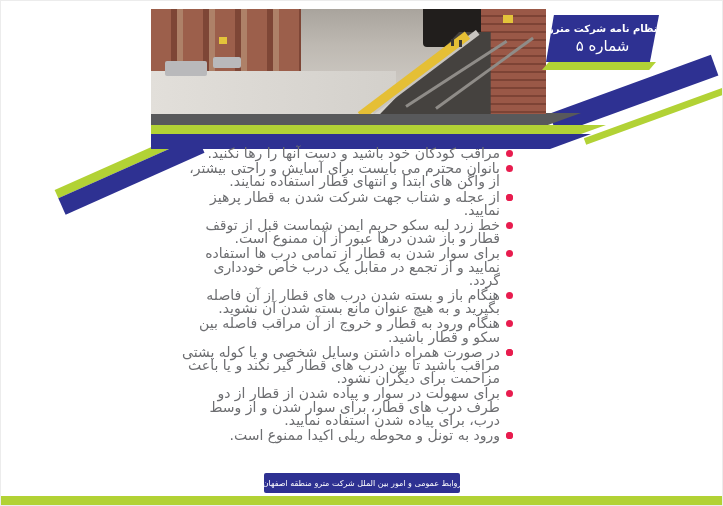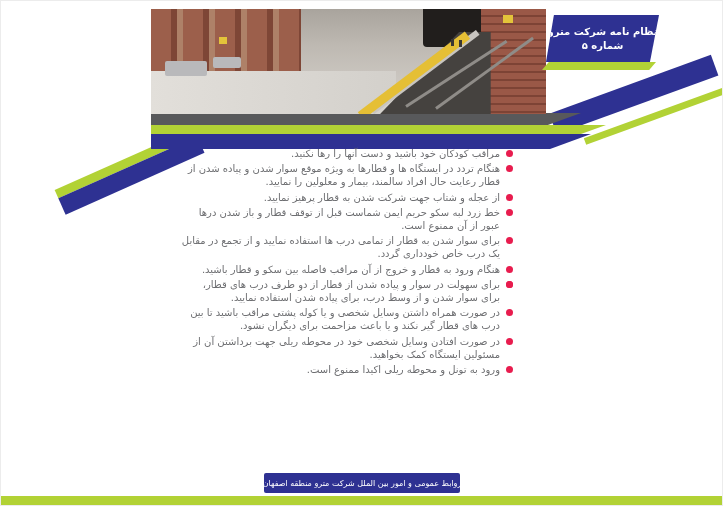--- a/index.html
+++ b/index.html
@@ -53,26 +53,26 @@
   .ph-sign1{left:68px;top:28px;width:8px;height:7px;}
   .ph-sign2{left:352px;top:6px;width:10px;height:8px;}
   .ph-person{position:absolute;background:#3a3734;width:3px;height:7px;}
   .ph-person1{left:300px;top:30px;}
   .ph-person2{left:308px;top:31px;}
   
   .title-band{position:absolute;left:545px;top:14px;width:113px;height:47px;background:#2e3192;
     clip-path:polygon(7% 0,100% 0,92% 100%,0 100%);z-index:4;
     display:flex;flex-direction:column;align-items:center;justify-content:center;}
   .title-band .l1{color:#ffffff;font-size:10px;font-weight:bold;white-space:nowrap;line-height:1.5;}
-  .title-band .l2{color:#ffffff;font-size:10px;font-weight:bold;white-space:nowrap;line-height:1.4;}
+  .title-band .l2{color:#ffffff;font-size:15px;font-weight:normal;white-space:nowrap;line-height:1.4;}
   .title-green{position:absolute;left:541px;top:61px;width:114px;height:8px;background:#b2d235;
     clip-path:polygon(6% 0,100% 0,94% 100%,0 100%);z-index:4;}
   
   .rules{position:absolute;right:209px;top:146px;width:332px;direction:rtl;text-align:right;
-    font-size:10px;line-height:13.2px;color:#6d6e71;z-index:5;}
+    font-size:14px;line-height:13.2px;color:#6d6e71;z-index:5;}
   .rule{position:relative;padding-right:13px;margin-bottom:2px;}
   .bullet{position:absolute;right:0;top:3px;width:7px;height:7px;border-radius:50%;
     background:#e81c4e;}
   
   .footer-band{position:absolute;left:0;top:495px;width:723px;height:11px;background:#b2d235;z-index:4;}
   .footer-box{position:absolute;left:263px;top:472px;width:196px;height:20px;background:#2e3192;
     border-radius:2px;z-index:5;display:flex;align-items:center;justify-content:center;direction:rtl;}
   .footer-box span{color:#ffffff;font-size:8px;white-space:nowrap;}
 </style>
 </head>
@@ -116,64 +116,70 @@
   </div>
   <div class="title-green"></div>
 
   <div class="rules">
 
       <div class="rule">
         <span class="bullet"></span>
         <span>مراقب کودکان خود باشید و دست آنها را رها نکنید.</span>
       </div>
 
+      <div class="rule">
+        <span class="bullet"></span>
+        <span>بانوان محترم می بایست برای آسایش و راحتی بیشتر، از واگن های ابتدا و انتهای قطار استفاده نمایند.</span>
+      </div>
 
       <div class="rule">
         <span class="bullet"></span>
-        <span>هنگام تردد در ایستگاه ها و قطارها به ویژه موقع سوار شدن و پیاده شدن از قطار رعایت حال افراد سالمند، بیمار و معلولین را نمایید.</span>
       </div>
 
       <div class="rule">
         <span class="bullet"></span>
         <span>از عجله و شتاب جهت شرکت شدن به قطار پرهیز نمایید.</span>
       </div>
 
       <div class="rule">
         <span class="bullet"></span>
         <span>خط زرد لبه سکو حریم ایمن شماست قبل از توقف قطار و باز شدن درها عبور از آن ممنوع است.</span>
       </div>
 
       <div class="rule">
         <span class="bullet"></span>
         <span>برای سوار شدن به قطار از تمامی درب ها استفاده نمایید و از تجمع در مقابل یک درب خاص خودداری گردد.</span>
       </div>
 
+      <div class="rule">
+        <span class="bullet"></span>
+        <span>هنگام باز و بسته شدن درب های قطار از آن فاصله بگیرید و به هیچ عنوان مانع بسته شدن آن نشوید.</span>
+      </div>
 
       <div class="rule">
         <span class="bullet"></span>
         <span>هنگام ورود به قطار و خروج از آن مراقب فاصله بین سکو و قطار باشید.</span>
       </div>
 
       <div class="rule">
         <span class="bullet"></span>
       </div>
 
       <div class="rule">
         <span class="bullet"></span>
+        <span>در صورت همراه داشتن وسایل شخصی و یا کوله پشتی مراقب باشید تا بین درب های قطار گیر نکند و یا باعث مزاحمت برای دیگران نشود.</span>
+      </div>
+
+      <div class="rule">
+        <span class="bullet"></span>
         <span>برای سهولت در سوار و پیاده شدن از قطار از دو طرف درب های قطار، برای سوار شدن و از وسط درب، برای پیاده شدن استفاده نمایید.</span>
       </div>
 
       <div class="rule">
         <span class="bullet"></span>
-        <span>در صورت همراه داشتن وسایل شخصی و یا کوله پشتی مراقب باشید تا بین درب های قطار گیر نکند و یا باعث مزاحمت برای دیگران نشود.</span>
-      </div>
-
-      <div class="rule">
-        <span class="bullet"></span>
-        <span>در صورت افتادن وسایل شخصی خود در محوطه ریلی جهت برداشتن آن از مسئولین ایستگاه کمک بخواهید.</span>
       </div>
 
       <div class="rule">
         <span class="bullet"></span>
         <span>ورود به تونل و محوطه ریلی اکیدا ممنوع است.</span>
       </div>
     </div>
 
   <div class="footer-band"></div>
   <div class="footer-box">

